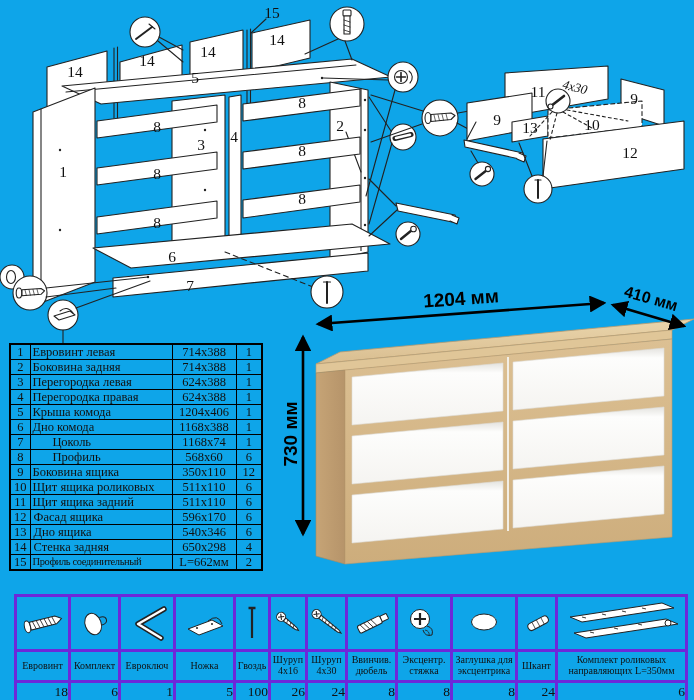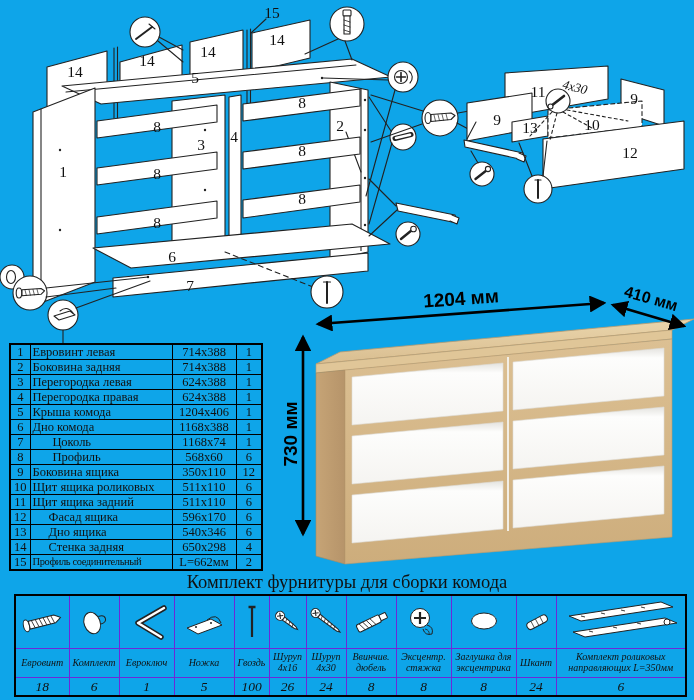--- a/index.html
+++ b/index.html
@@ -16,33 +16,33 @@
   .dim { position:absolute; font-family:"Liberation Sans", sans-serif; font-weight:bold;
          white-space:nowrap; color:#000; }
 
   
   #parts-table { position:absolute; left:9px; top:343px; width:252px;
                  border-collapse:collapse; table-layout:fixed; border:2px solid #000; }
   #parts-table td { border:1px solid #000; height:14px; padding:0 2px; font-size:12.5px;
                     line-height:1; overflow:hidden; white-space:nowrap; vertical-align:middle; }
   #parts-table td.c { text-align:center; padding:0; }
   #parts-table td.name.ind20 { padding-left:22px; }
-  #parts-table td.name.ind12 { padding-left:18px; }
+  #parts-table td.name.ind12 { padding-left:3px; }
   #parts-table td.name.cond  { font-size:10.5px; letter-spacing:-0.4px; }
 
   
   .hw-title { position:absolute; top:572px; left:0; width:694px; text-align:center;
               font-size:18.5px; line-height:1.1; }
   #hw-table { position:absolute; left:14px; top:594px; width:671px; height:101px;
               border-collapse:collapse; table-layout:fixed; border:2px solid #000; }
-  #hw-table td { border:1px solid #6d28d9; text-align:center; vertical-align:middle; padding:0;font-style:italic; }
+  #hw-table td { border:3px solid #6d28d9; text-align:center; vertical-align:middle; padding:0; }
   #hw-table td.icon-cell { height:52px; }
   #hw-table td.icon-cell svg { display:block; margin:0 auto; }
   #hw-table td.name-cell { height:28px; font-size:10px; line-height:1.08; padding:0 1px; }
-  #hw-table td.qty-cell  { height:17px; font-size:13.5px; line-height:1; }
+  #hw-table td.qty-cell  { height:17px; font-size:13.5px; line-height:1;text-align:right; }
 </style>
 </head>
 <body>
 
 <div class="page">
 
   <svg class="art" width="694" height="700" viewBox="0 0 694 700">
     <defs>
       <marker id="ah" viewBox="0 0 10 10" refX="8.5" refY="5" markerWidth="6.5" markerHeight="6.5" orient="auto-start-reverse">
           <path d="M0,0 L10,5 L0,10 Z" fill="#000"></path>
@@ -403,21 +403,20 @@
         </tr>
       <tr>
           <td class="c">15</td>
           <td class="name cond">Профиль соединительный</td>
           <td class="c">L=662мм</td>
           <td class="c">2</td>
         </tr>
     </tbody>
   </table>
 
-  <div class="hw-title">Комплект фурнитуры для сборки комода</div>
 
   <table id="hw-table">
     <colgroup>
       <col style="width:54px">
         <col style="width:50px">
         <col style="width:55px">
         <col style="width:60px">
       <col style="width:35px">
         <col style="width:37px">
         <col style="width:40px">

